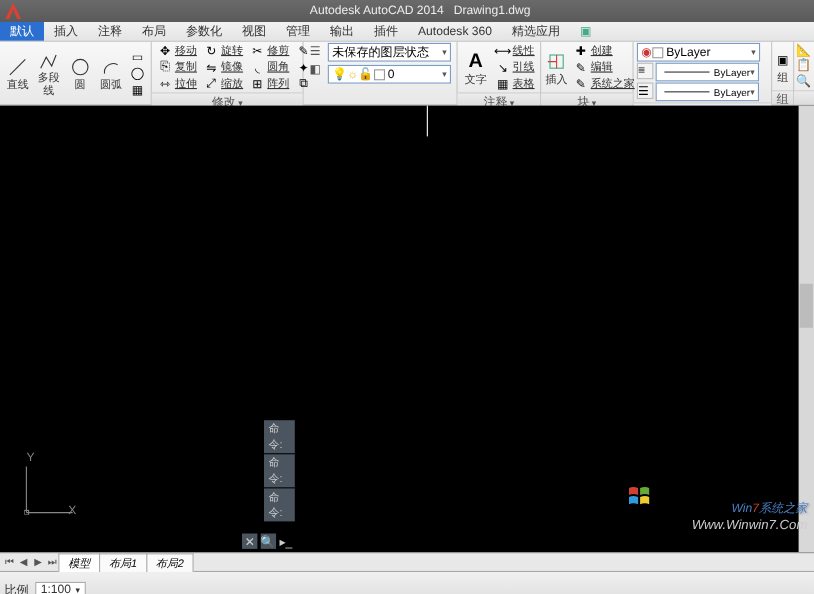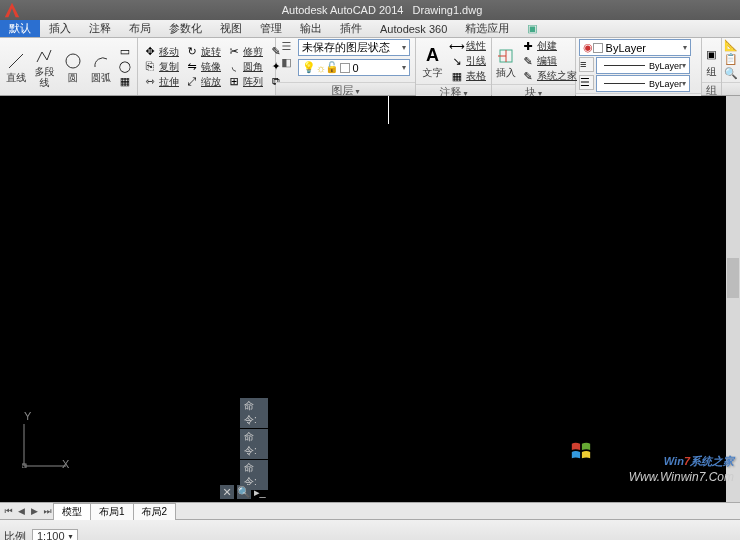--- a/index.html
+++ b/index.html
@@ -31,37 +31,37 @@
 .swatch.white{background:#fff;}
 .ltype-line{flex:1;height:1px;background:#333;margin:0 4px;}
 .iconbar{display:flex;gap:1px;}
 .iconbar .sq{width:15px;height:15px;display:flex;align-items:center;justify-content:center;cursor:pointer;font-size:11px;color:#555;}
 .canvas-area{position:relative;height:406px;background:#000;}
 .crosshair-v{position:absolute;left:388px;top:0;width:1px;height:28px;background:#fff;}
 .ucs{position:absolute;left:10px;bottom:20px;color:#888;font-size:12px;}
 .ucs-y{position:absolute;left:14px;bottom:60px;}
 .ucs-x{position:absolute;left:52px;bottom:12px;}
 .ucs-lines{position:absolute;left:12px;bottom:14px;}
-.cmd-stack{position:absolute;left:240px;bottom:12px;}
+.cmd-stack{position:absolute;left:240px;bottom:28px;}
 .cmd-line{background:#4a5560;color:#ccc;font-size:10px;padding:1px 4px;width:28px;margin-top:1px;}
 .cmd-input-row{position:absolute;left:220px;bottom:2px;height:16px;display:flex;align-items:center;gap:3px;}
 .cmd-x{width:14px;height:14px;background:#4a5560;color:#ccc;display:flex;align-items:center;justify-content:center;cursor:pointer;}
 .cmd-glass{width:14px;height:14px;background:#4a5560;color:#ccc;display:flex;align-items:center;justify-content:center;}
 .cmd-input{background:#3a4550;color:#999;font-size:10px;font-style:italic;padding:1px 6px;width:260px;border:none;}
 .scrolltrack{position:absolute;right:0;top:0;width:14px;height:100%;background:#d8d8d8;}
 .scrollthumb{background:#bcbcbc;position:absolute;}
 .tabbar{height:17px;background:#e8e8e8;border-top:1px solid #aaa;display:flex;align-items:center;gap:0;padding-left:2px;}
 .tabnav{width:13px;height:13px;display:flex;align-items:center;justify-content:center;color:#555;font-size:9px;cursor:pointer;}
-.tab{padding:1px 8px;background:#fafafa;border:1px solid #aaa;border-bottom:none;font-size:10px;cursor:pointer;margin-left:-1px;}
+.tab{padding:1px 8px;background:#fafafa;border:1px solid #aaa;border-bottom:none;font-size:10px;cursor:pointer;margin-left:-1px;font-style:italic;}
 .tab.active{background:#fff;}
 .statusbar{height:21px;background:linear-gradient(#f0f0f0,#dcdcdc);border-top:1px solid #a8a8a8;display:flex;align-items:center;padding:16px 4px;gap:6px;font-size:10px;color:#333;}
 .status-seg{display:flex;align-items:center;gap:2px;}
 .scale-combo{height:15px;border:1px solid #aaa;background:#fff;padding:0 4px;display:flex;align-items:center;cursor:pointer;}
 .watermark{position:absolute;right:6px;bottom:18px;text-align:right;pointer-events:none;}
-.wm-big{font-size:18px;color:#4a7fc4;font-style:italic;font-weight:bold;text-shadow:1px 1px 2px rgba(0,0,0,.3);}
+.wm-big{font-size:18px;color:#4a7fc4;font-style:italic;font-weight:normal;text-shadow:1px 1px 2px rgba(0,0,0,.3);}
 .wm-big .red{color:#d04030;}
 .wm-url{font-size:12px;color:#ccc;font-style:italic;}
 .win-logo{width:26px;height:22px;position:absolute;right:140px;bottom:22px;}
 </style>
 </head>
 <body>
 
 <div class="titlebar">
   <div class="app-logo">
     <svg viewBox="0 0 20 20">
@@ -187,20 +187,21 @@
             <span class="icon">✎</span>
           </div>
         <div class="mini-row">
             <span class="icon">✦</span>
           </div>
         <div class="mini-row">
             <span class="icon">⧉</span>
           </div>
       </div>
     </div>
+    <div class="panel-title"><span>修改</span><span class="arrow">▾</span></div>
   </div>
 
   <div class="panel" style="width:140px">
     <div class="panel-body" style="flex-direction:row;align-items:flex-start;">
       <div class="iconbar" style="flex-direction:column;gap:1px;">
         <div class="sq">
             <span>☰</span>
           </div>
         <div class="sq">
             <span>◧</span>
@@ -214,21 +215,20 @@
         <div class="combo layer-combo">
           <span style="color:#e5c03a;">💡</span>
           <span style="color:#e5c03a;">☼</span>
           <span style="color:#888;">🔓</span>
           <span class="swatch white"></span>
           <span>0</span>
           <span class="arrowdn">▾</span>
         </div>
       </div>
     </div>
-    <div class="panel-title"><span>图层</span><span class="arrow">▾</span></div>
   </div>
 
   <div class="panel" style="width:76px">
     <div class="panel-body">
       <div class="big-btn">
         <div class="icon" style="font-size:18px;font-weight:bold;">A</div>
         <div class="lbl">文字</div>
       </div>
       <div class="vcol">
         <div class="mini-row">

